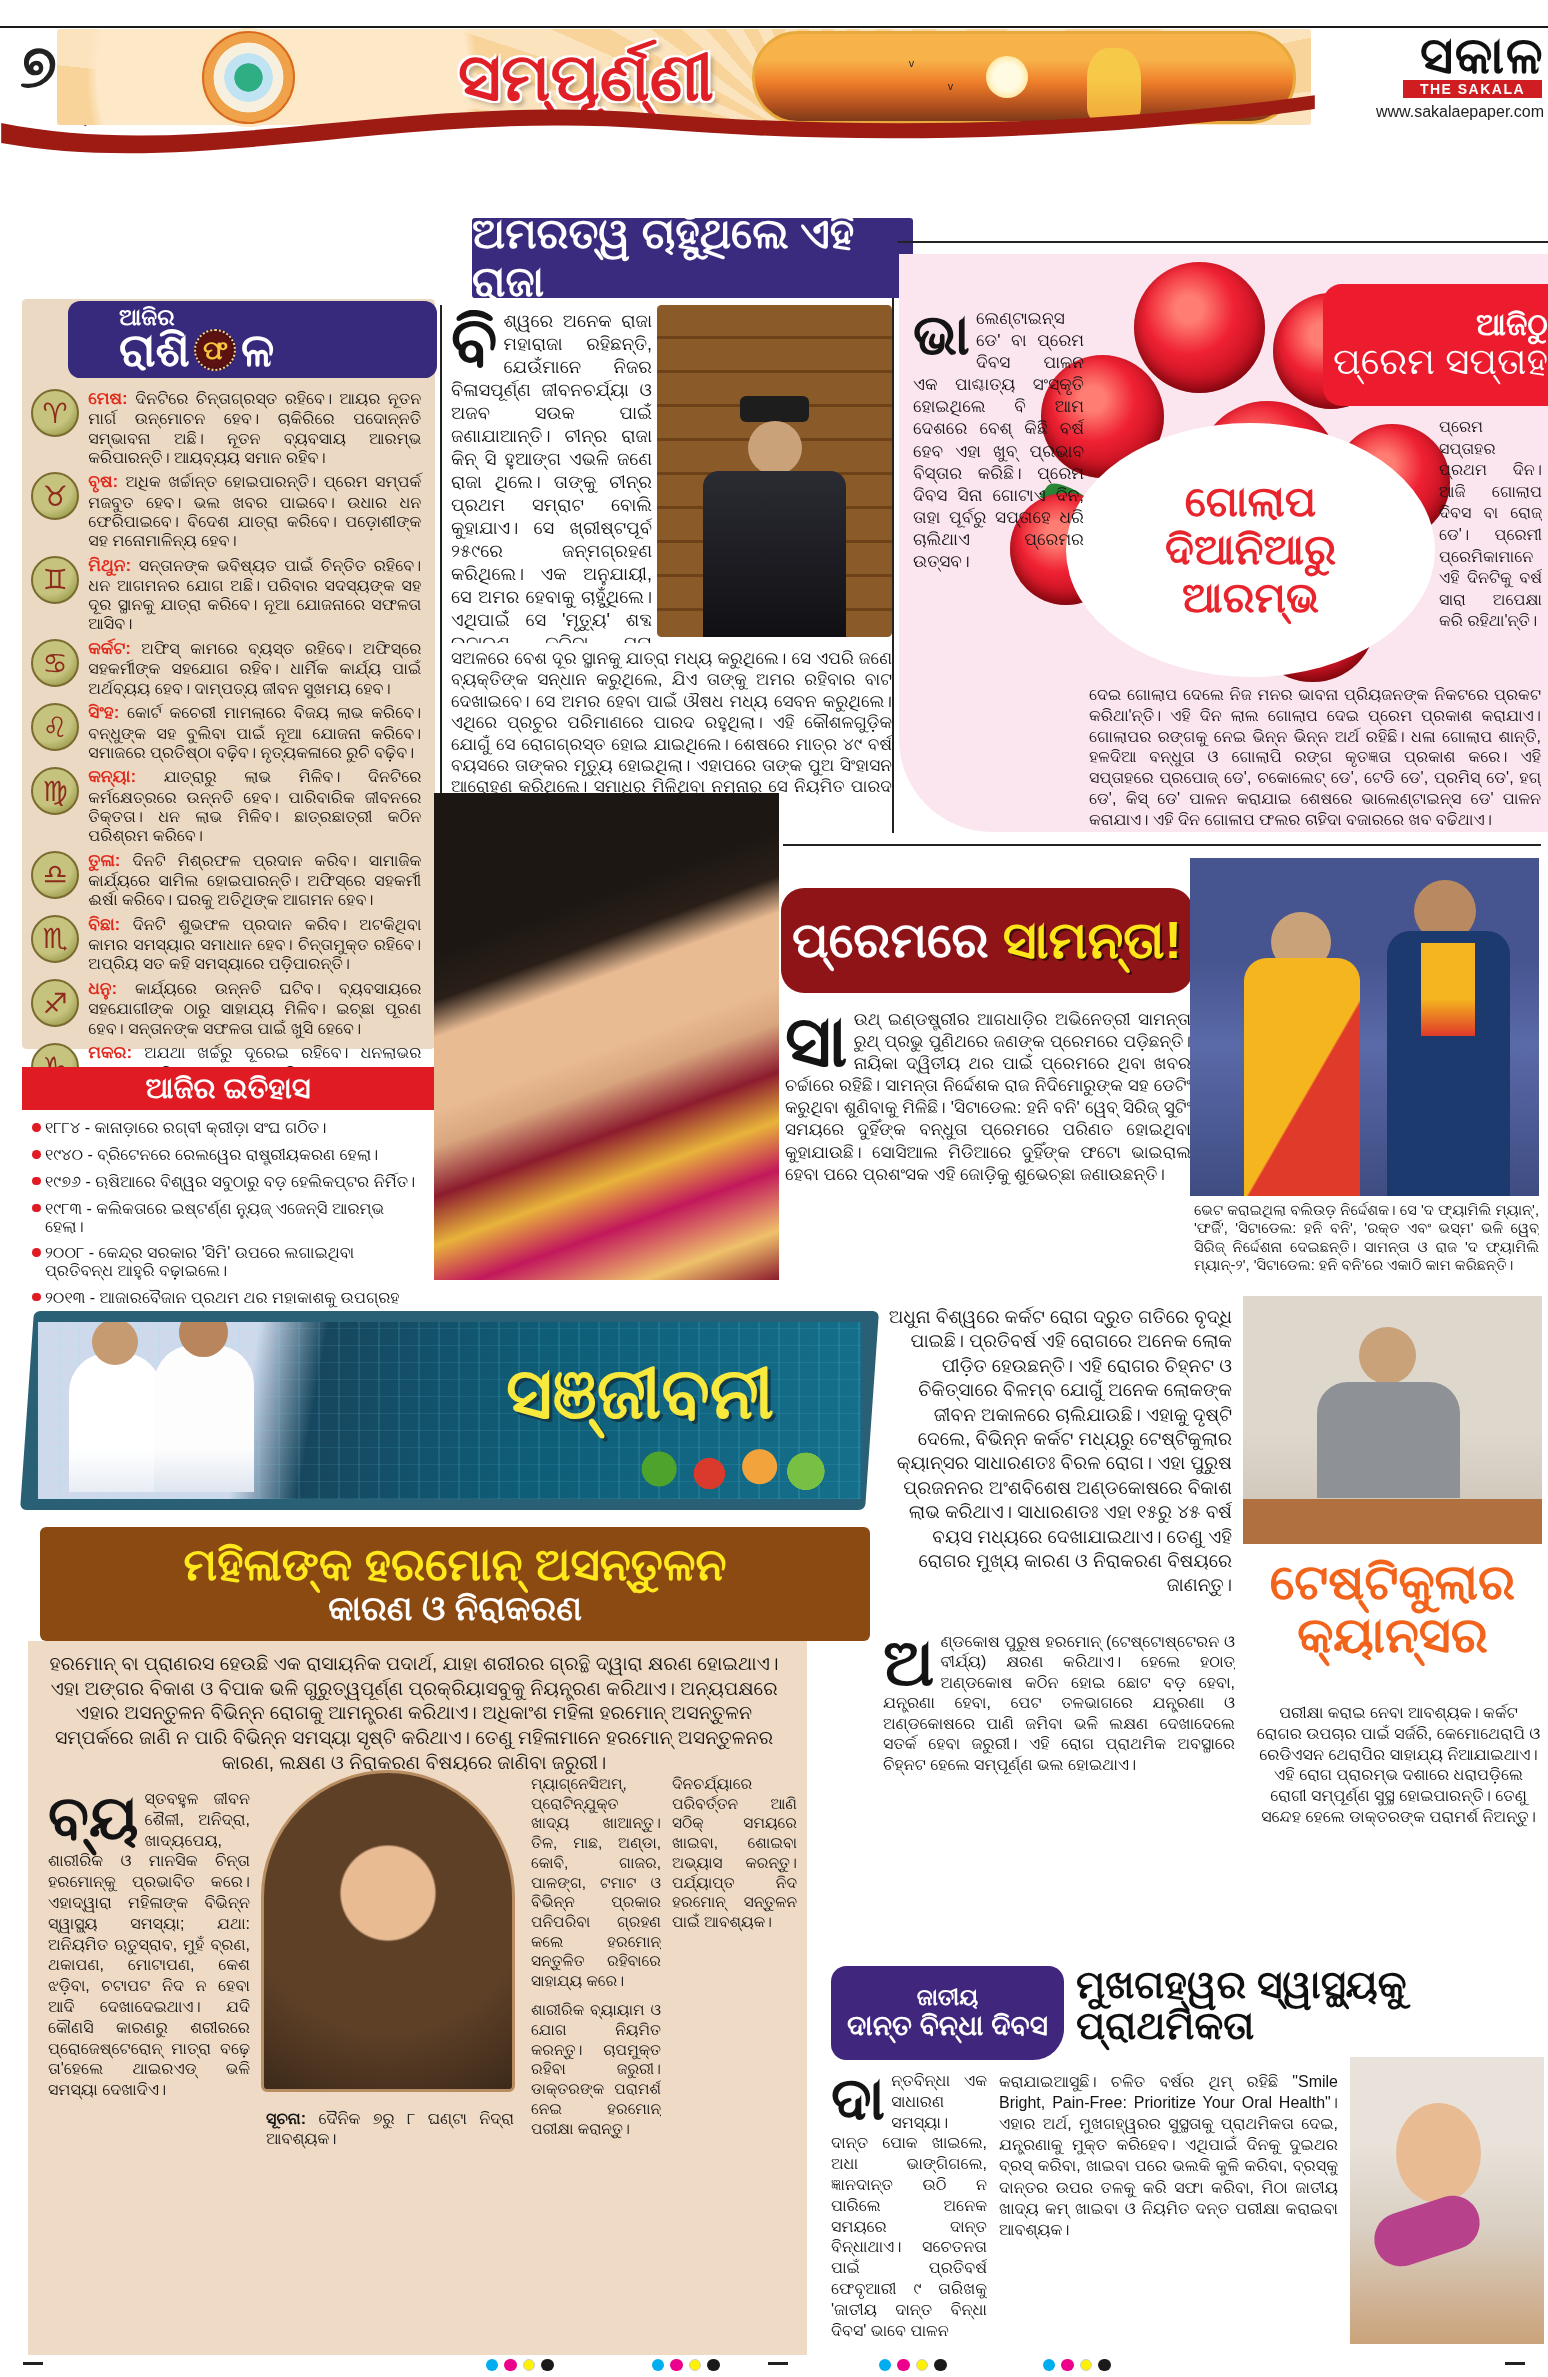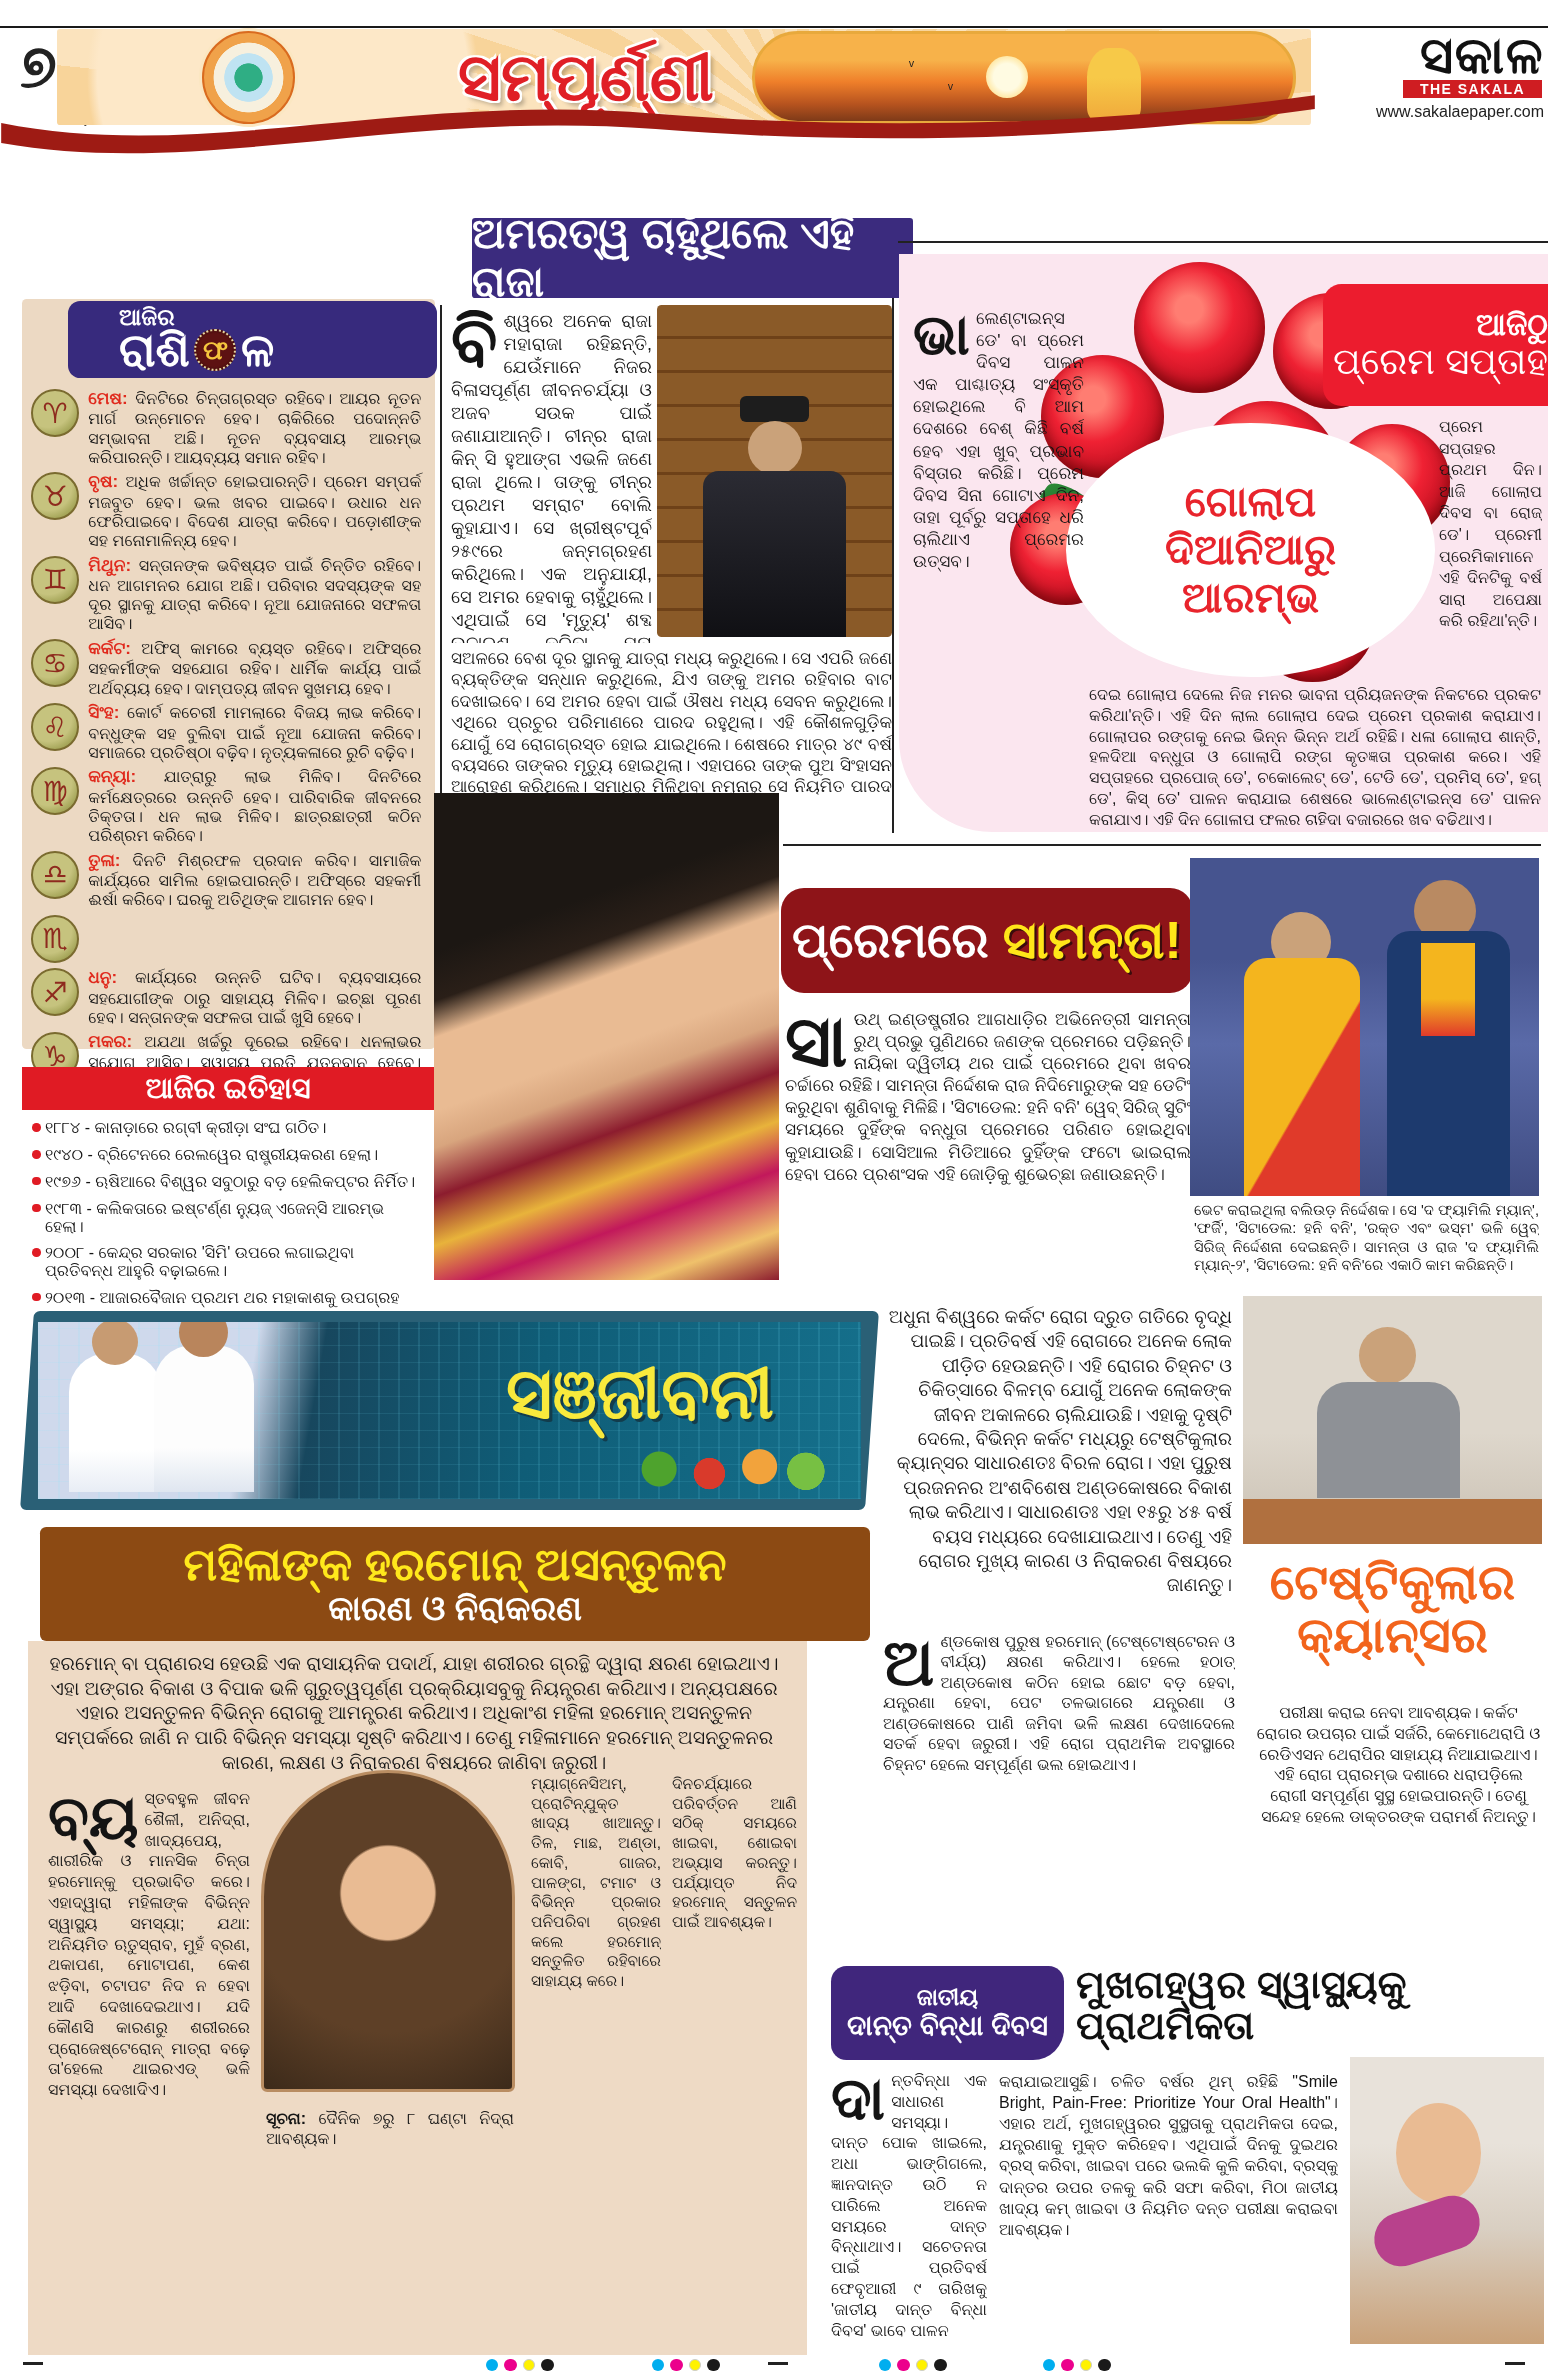--- a/index.html
+++ b/index.html
@@ -208,20 +208,21 @@
   <div class="zrow">
       <span class="zicon">♍</span>
       <div class="ztext"><span class="zsign">କନ୍ୟା:</span> <span>ଯାତ୍ରାରୁ ଲାଭ ମିଳିବ। ଦିନଟିରେ କର୍ମକ୍ଷେତ୍ରରେ ଉନ୍ନତି ହେବ। ପାରିବାରିକ ଜୀବନରେ ତିକ୍ତତା। ଧନ ଲାଭ ମିଳିବ। ଛାତ୍ରଛାତ୍ରୀ କଠିନ ପରିଶ୍ରମ କରିବେ।</span></div>
     </div>
   <div class="zrow">
       <span class="zicon">♎</span>
       <div class="ztext"><span class="zsign">ତୁଳା:</span> <span>ଦିନଟି ମିଶ୍ରଫଳ ପ୍ରଦାନ କରିବ। ସାମାଜିକ କାର୍ଯ୍ୟରେ ସାମିଲ ହୋଇପାରନ୍ତି। ଅଫିସ୍‌ରେ ସହକର୍ମୀ ଈର୍ଷା କରିବେ। ଘରକୁ ଅତିଥିଙ୍କ ଆଗମନ ହେବ।</span></div>
     </div>
   <div class="zrow">
       <span class="zicon">♏</span>
+      <div class="ztext"><span class="zsign">ବିଛା:</span> <span>ଦିନଟି ଶୁଭଫଳ ପ୍ରଦାନ କରିବ। ଅଟକିଥିବା କାମର ସମସ୍ୟାର ସମାଧାନ ହେବ। ଚିନ୍ତାମୁକ୍ତ ରହିବେ। ଅପ୍ରିୟ ସତ କହି ସମସ୍ୟାରେ ପଡ଼ିପାରନ୍ତି।</span></div>
     </div>
   <div class="zrow">
       <span class="zicon">♐</span>
       <div class="ztext"><span class="zsign">ଧନୁ:</span> <span>କାର୍ଯ୍ୟରେ ଉନ୍ନତି ଘଟିବ। ବ୍ୟବସାୟରେ ସହଯୋଗୀଙ୍କ ଠାରୁ ସାହାଯ୍ୟ ମିଳିବ। ଇଚ୍ଛା ପୂରଣ ହେବ। ସନ୍ତାନଙ୍କ ସଫଳତା ପାଇଁ ଖୁସି ହେବେ।</span></div>
     </div>
   <div class="zrow">
       <span class="zicon">♑</span>
       <div class="ztext"><span class="zsign">ମକର:</span> <span>ଅଯଥା ଖର୍ଚ୍ଚରୁ ଦୂରେଇ ରହିବେ। ଧନଲାଭର ସୁଯୋଗ ଆସିବ। ସ୍ୱାସ୍ଥ୍ୟ ପ୍ରତି ଯତ୍ନବାନ ହେବେ। ବିନିଯୋଗ କରିଥିବା ଦିଗରୁ ଫଳ ପାଇବେ।</span></div>
     </div>
   <div class="zrow">
@@ -361,20 +362,21 @@
 <div class="abs horm-left jt clip">
   <span class="dropcap" style="font-size:60px">ବ୍ୟ</span>
   <span>ସ୍ତବହୁଳ ଜୀବନ ଶୈଳୀ, ଅନିଦ୍ରା, ଖାଦ୍ୟପେୟ, ଶାରୀରିକ ଓ ମାନସିକ ଚିନ୍ତା ହରମୋନ୍‌କୁ ପ୍ରଭାବିତ କରେ। ଏହାଦ୍ୱାରା ମହିଳାଙ୍କ ବିଭିନ୍ନ ସ୍ୱାସ୍ଥ୍ୟ ସମସ୍ୟା; ଯଥା: ଅନିୟମିତ ଋତୁସ୍ରାବ, ମୁହଁ ବ୍ରଣ, ଥକାପଣ, ମୋଟାପଣ, କେଶ ଝଡ଼ିବା, ଚଟାପଟ ନିଦ ନ ହେବା ଆଦି ଦେଖାଦେଇଥାଏ। ଯଦି କୌଣସି କାରଣରୁ ଶରୀରରେ ପ୍ରୋଜେଷ୍ଟେରୋନ୍ ମାତ୍ରା ବଢ଼େ ତା'ହେଲେ ଥାଇରଏଡ୍ ଭଳି ସମସ୍ୟା ଦେଖାଦିଏ।</span>
 </div>
 <div class="abs arch"></div>
 <div class="abs horm-mid jt clip">
   <div style="margin-top:7.7px"><span class="lbl">ସୂଚନା:</span> <span>ଦୈନିକ ୭ରୁ ୮ ଘଣ୍ଟା ନିଦ୍ରା ଆବଶ୍ୟକ।</span></div>
 </div>
 <div class="abs horm-c jt clip">
   <div>ମ୍ୟାଗ୍ନେସିଅମ୍, ପ୍ରୋଟିନ୍‌ଯୁକ୍ତ ଖାଦ୍ୟ ଖାଆନ୍ତୁ। ତିଳ, ମାଛ, ଅଣ୍ଡା, କୋବି, ଗାଜର, ପାଳଙ୍ଗ, ଟମାଟ ଓ ବିଭିନ୍ନ ପ୍ରକାର ପନିପରିବା ଗ୍ରହଣ କଲେ ହରମୋନ୍ ସନ୍ତୁଳିତ ରହିବାରେ ସାହାଯ୍ୟ କରେ।</div>
+  <div style="margin-top:9.3px">ଶାରୀରିକ ବ୍ୟାୟାମ ଓ ଯୋଗ ନିୟମିତ କରନ୍ତୁ। ଚାପମୁକ୍ତ ରହିବା ଜରୁରୀ। ଡାକ୍ତରଙ୍କ ପରାମର୍ଶ ନେଇ ହରମୋନ୍ ପରୀକ୍ଷା କରାନ୍ତୁ।</div>
 </div>
 <div class="abs horm-d jt clip">ଦିନଚର୍ଯ୍ୟାରେ ପରିବର୍ତ୍ତନ ଆଣି ସଠିକ୍ ସମୟରେ ଖାଇବା, ଶୋଇବା ଅଭ୍ୟାସ କରନ୍ତୁ। ପର୍ଯ୍ୟାପ୍ତ ନିଦ ହରମୋନ୍ ସନ୍ତୁଳନ ପାଇଁ ଆବଶ୍ୟକ।</div>
 
 <div class="abs dent-badge">
   <div class="dent-b1">ଜାତୀୟ</div>
   <div class="dent-b2">ଦାନ୍ତ ବିନ୍ଧା ଦିବସ</div>
 </div>
 <div class="abs dent-head clip">ମୁଖଗହ୍ୱର ସ୍ୱାସ୍ଥ୍ୟକୁ ପ୍ରାଥମିକତା</div>
 <div class="abs dent-c1 jt clip">
   <span class="dropcap" style="font-size:59px">ଦା</span>

